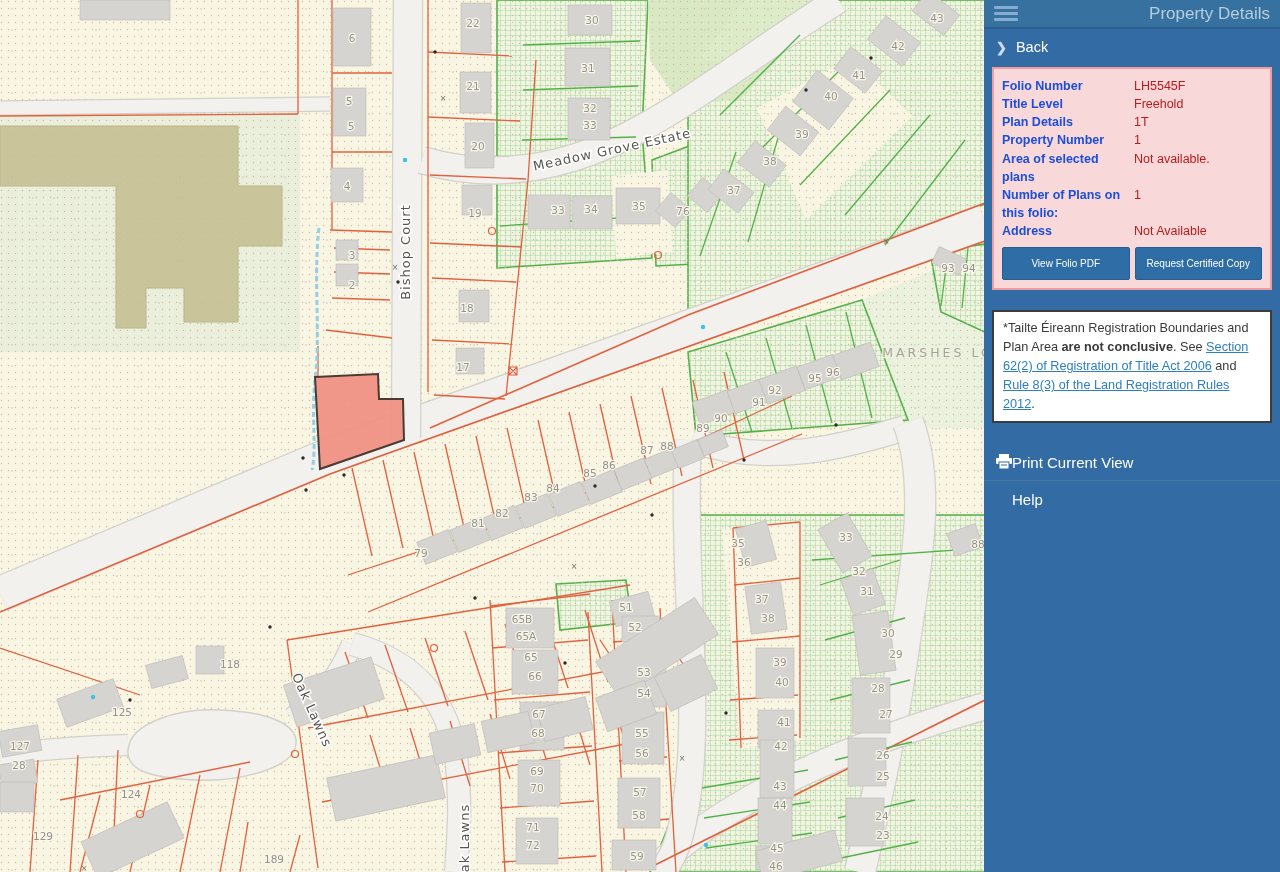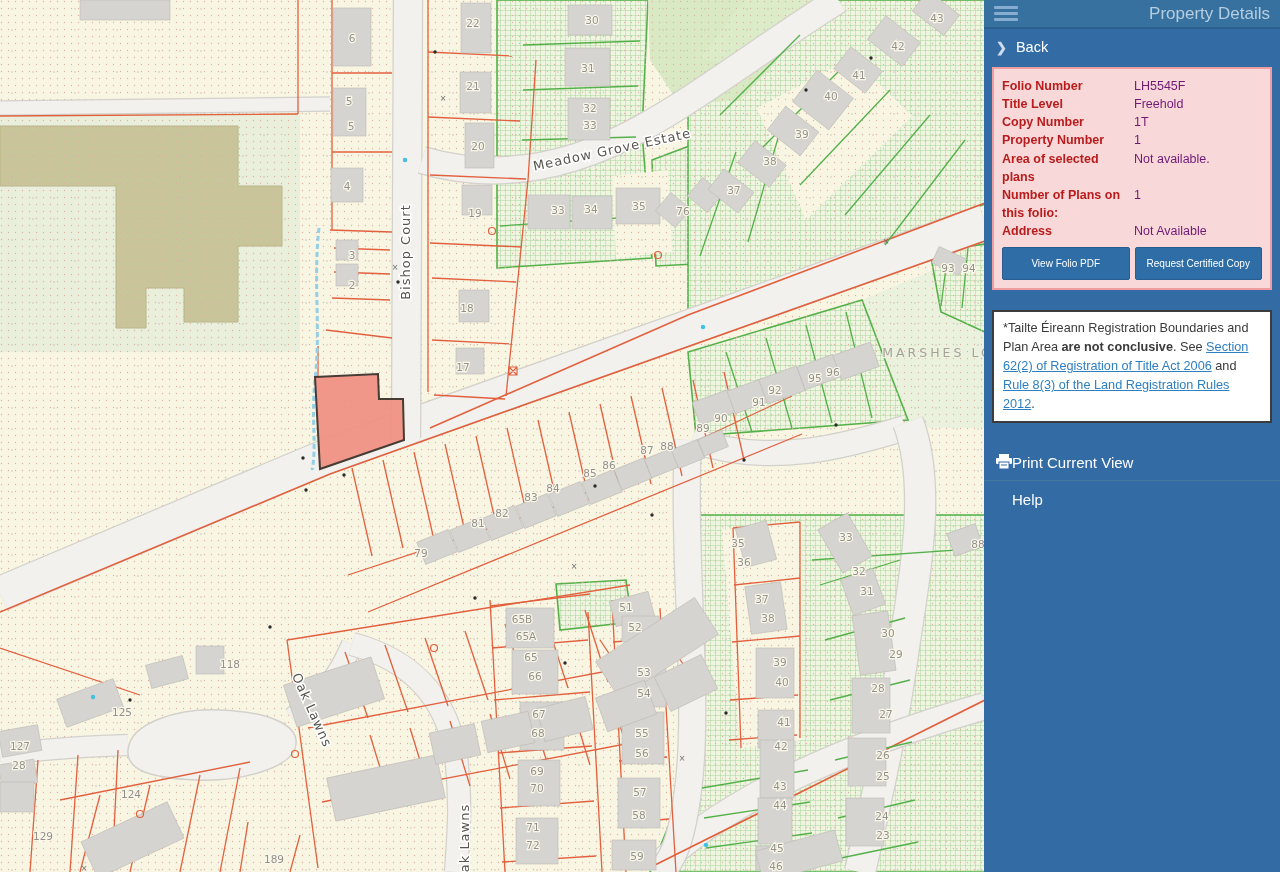--- a/index.html
+++ b/index.html
@@ -17,22 +17,22 @@
   
   #sidebar{position:absolute;right:0;top:0;width:296px;height:872px;background:#336ba5;color:#fff;}
   #sb-header{display:flex;align-items:center;height:27px;padding:0 10px;background:#37719f;border-bottom:2px solid #2b5f8e;}
   .burger{width:24px;display:flex;flex-direction:column;gap:3px;cursor:pointer;}
   .burger span{display:block;height:3px;border-radius:1px;background:#86add0;}
   #sb-title{margin-left:auto;font-size:17px;color:#b6cddf;font-weight:500;text-align:right;}
   #back-row{display:flex;align-items:center;gap:9px;padding:10px 12px;font-size:14.5px;cursor:pointer;}
   #back-chev{color:#cfdceb;font-size:13px;font-weight:bold;}
   .folio-panel{margin:2px 8px 8px 8px;border:2px solid #ef9da1;background:#f8d8d9;padding:8px;}
   .frow{display:flex;line-height:1.45;font-size:12.5px;}
-  .flabel{width:132px;flex:0 0 132px;font-weight:bold;color:#b91c1c;}
-  .fvalue{color:#701a75;}
+  .flabel{width:132px;flex:0 0 132px;font-weight:bold;color:#1d4ed8;}
+  .fvalue{color:#b91c1c;}
   .btn-row{display:flex;gap:5px;margin-top:7px;}
   .pbtn{flex:1;background:#2e6da6;color:#fff;border:1px solid #275e92;border-radius:2px;
     padding:10px 3px;font-size:10px;font-family:"Liberation Sans",sans-serif;cursor:pointer;}
   .disclaimer{margin:20px 8px;background:#fff;border:2px solid #3c3c3c;padding:7px 9px;
     font-size:12.7px;color:#3a3a3a;line-height:1.5;}
   .disclaimer a{color:#2d7fc1;text-decoration:underline;cursor:pointer;}
   #print-row{display:flex;align-items:flex-start;padding:11px 12px 9px;font-size:15px;cursor:pointer;}
   #sb-divider{border-top:1px solid #44799f;margin:0;}
   #help-row{padding:10px 28px;font-size:15px;cursor:pointer;}
 </style>
@@ -456,21 +456,21 @@
     <div class="folio-panel">
       <div class="frow">
           <span class="flabel">Folio Number</span>
           <span class="fvalue">LH5545F</span>
         </div>
       <div class="frow">
           <span class="flabel">Title Level</span>
           <span class="fvalue">Freehold</span>
         </div>
       <div class="frow">
-          <span class="flabel">Copy Number</span>
+          <span class="flabel">Plan Details</span>
           <span class="fvalue">1T</span>
         </div>
       <div class="frow">
           <span class="flabel">Property Number</span>
           <span class="fvalue">1</span>
         </div>
       <div class="frow">
           <span class="flabel">Area of selected plans</span>
           <span class="fvalue">Not available.</span>
         </div>

